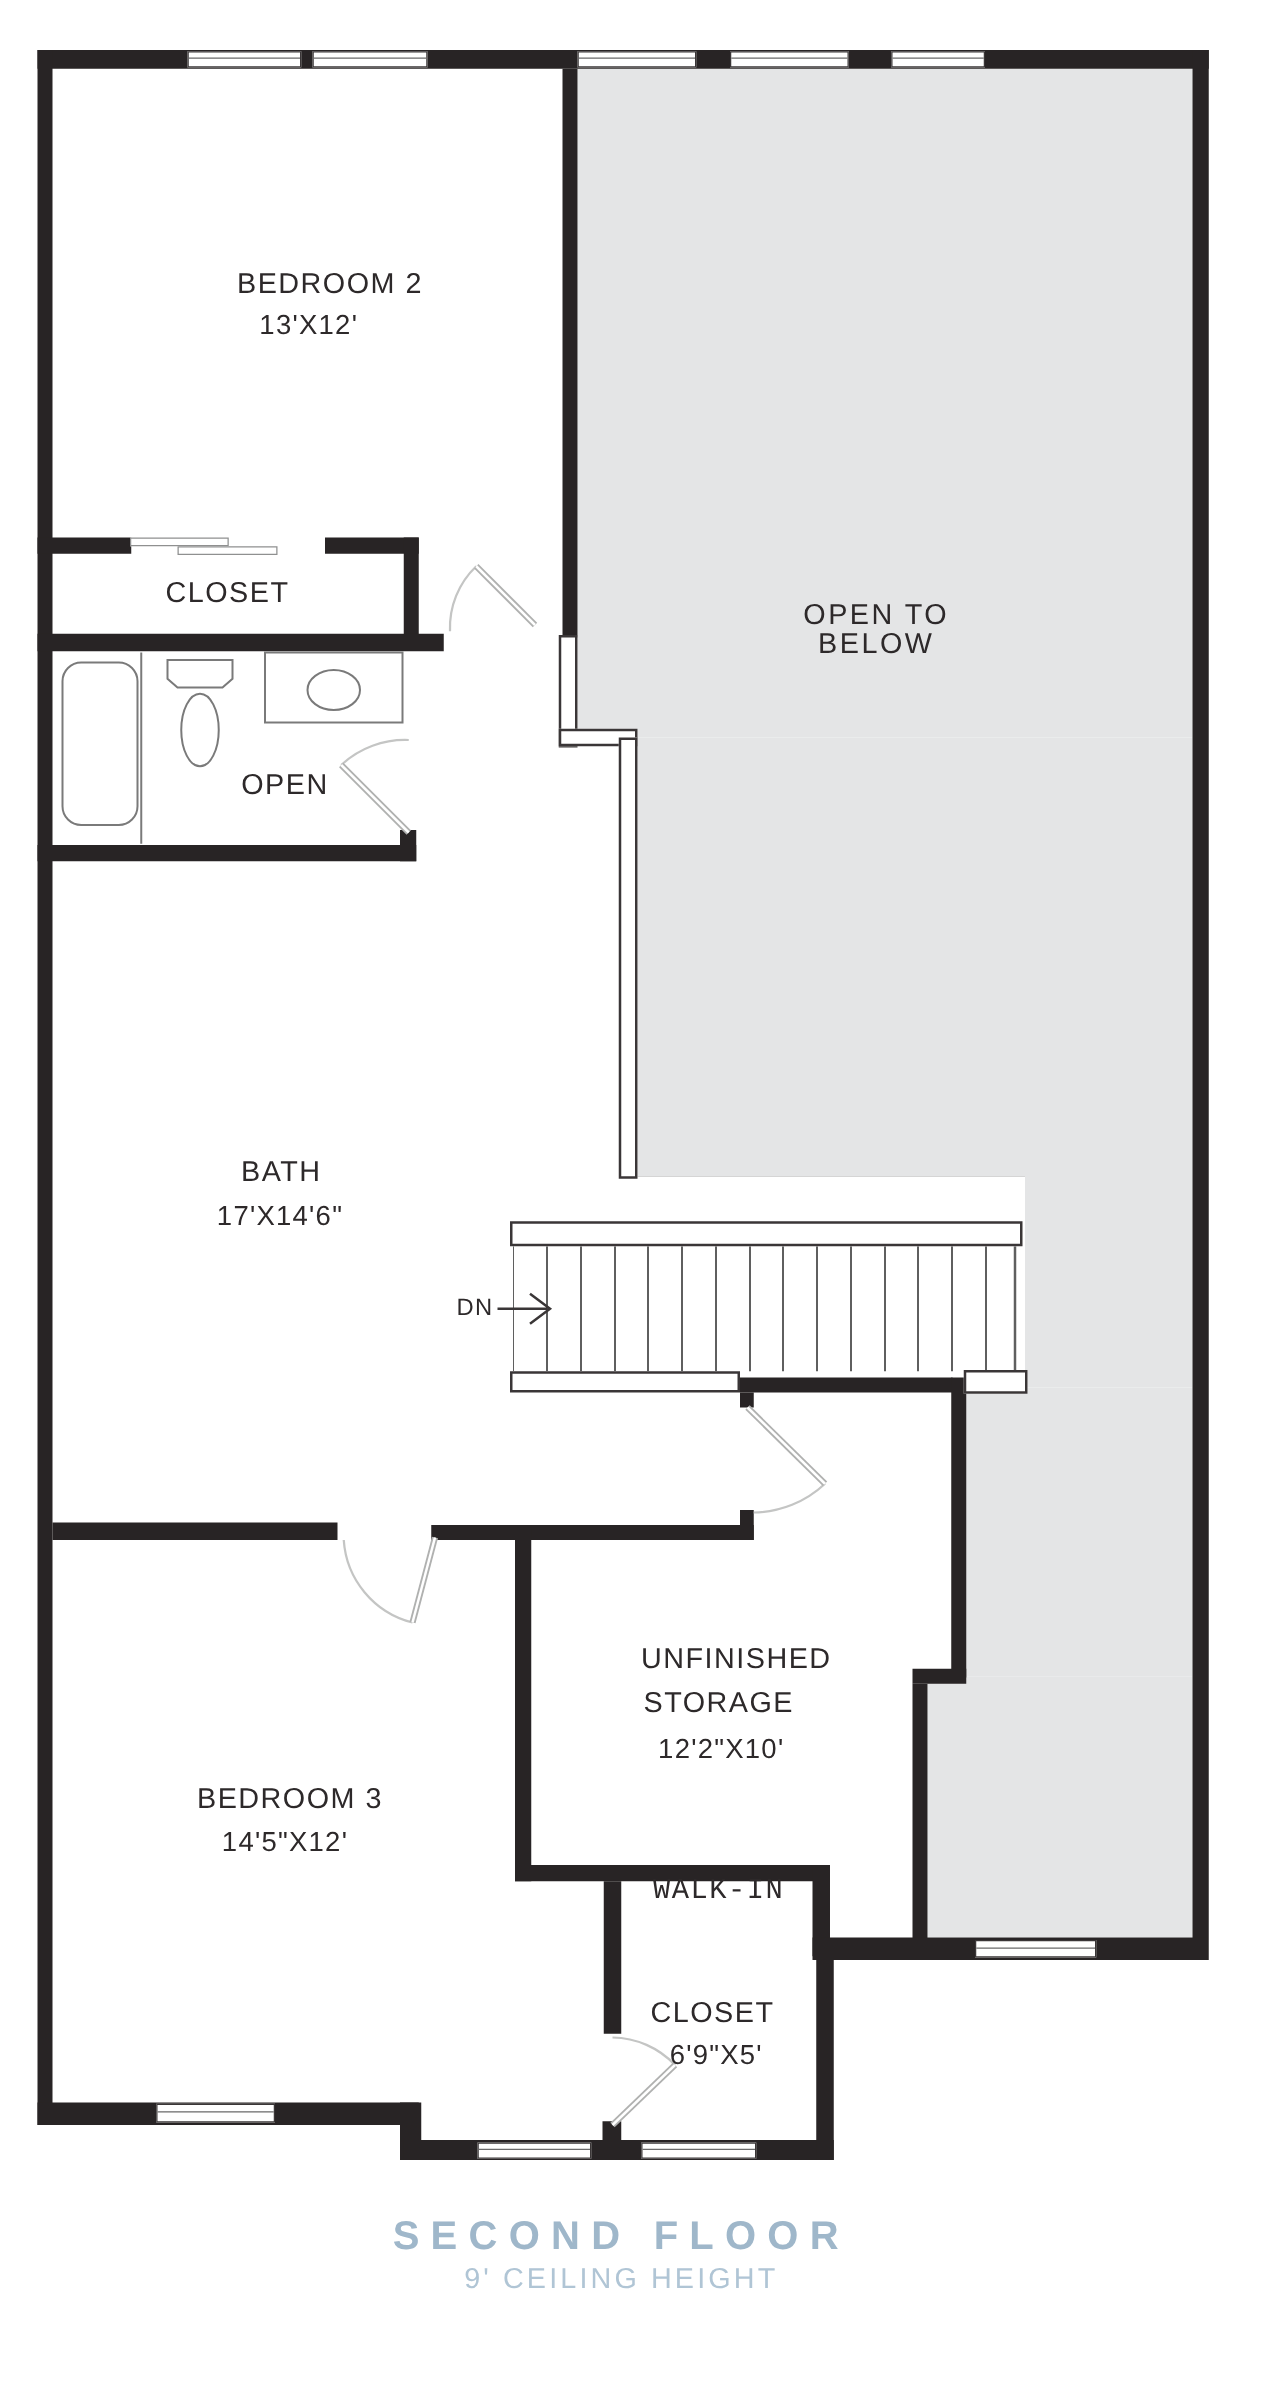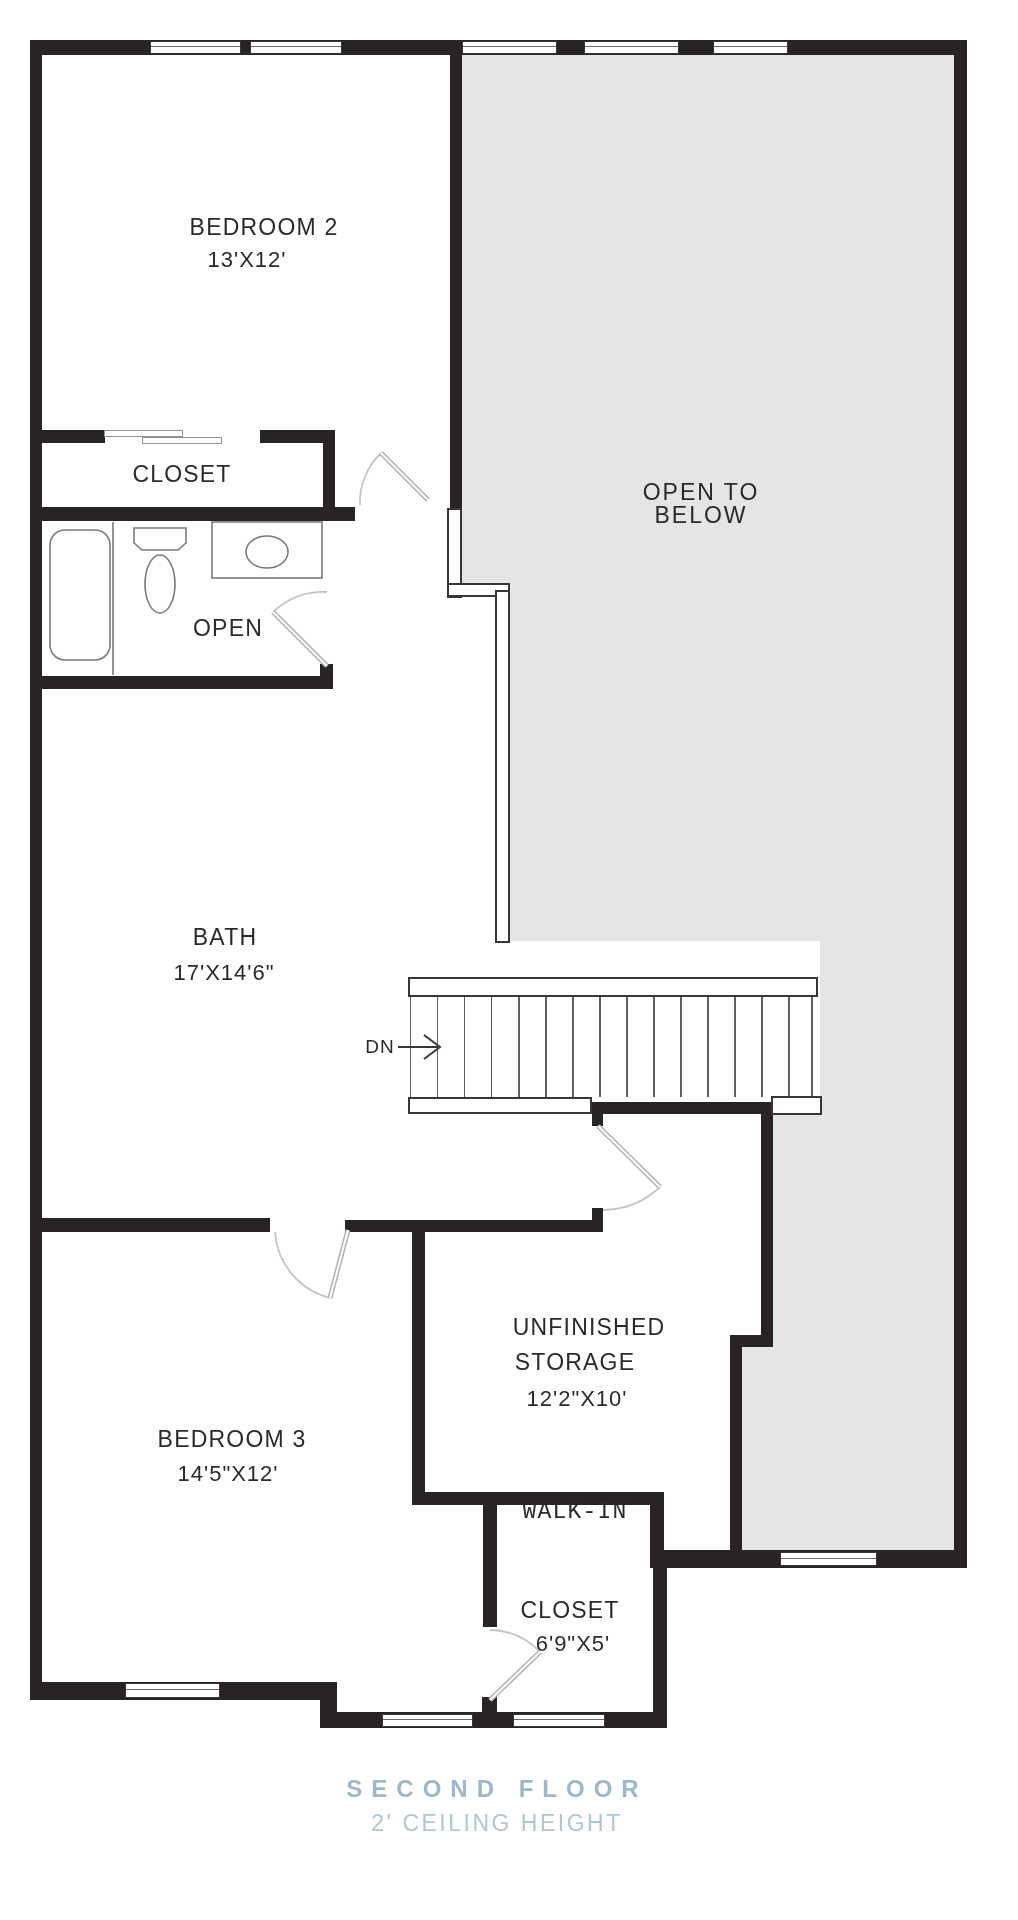--- a/index.html
+++ b/index.html
@@ -17,21 +17,21 @@
   .win::after{content:"";position:absolute;left:0;right:0;top:38%;height:1px;background:#6a6a6a;}
   .slider{position:absolute;background:#fff;border:1.5px solid #8f9090;box-sizing:border-box;}
   .stairbg{position:absolute;background:#fff;}
   .treads{position:absolute;border-right:2px solid #5f5f5f;box-sizing:border-box;
     background:repeating-linear-gradient(90deg,#5f5f5f 0 1.5px,transparent 1.5px 27px);}
   .label{position:absolute;transform:translate(-50%,-50%);white-space:nowrap;
     color:var(--text);font-size:23px;letter-spacing:1.2px;}
   .label.dim{font-size:22px;letter-spacing:1px;}
   .label.small{font-size:19px;letter-spacing:1px;}
   .title{position:absolute;transform:translate(-50%,-50%);white-space:nowrap;
-    color:var(--title);font-size:24px;font-weight:700;letter-spacing:9px;}
+    color:var(--title);font-size:32px;font-weight:700;letter-spacing:9px;}
   .subtitle{position:absolute;transform:translate(-50%,-50%);white-space:nowrap;
     color:var(--subtitle);font-size:23px;font-weight:400;letter-spacing:2.5px;}
   svg.overlay{position:absolute;left:0;top:0;pointer-events:none;}
 </style>
 </head>
 <body>
 
 <div class="plan">
 
   <div id="geom">
@@ -150,15 +150,15 @@
   <div class="label dim" style="left:577px;top:1399px;">12'2"X10'</div>
 
   <div class="label" style="left:232px;top:1439px;">BEDROOM 3</div>
   <div class="label dim" style="left:228px;top:1474px;">14'5"X12'</div>
 
   <div class="label" style="left:575px;top:1512px;font-family:Liberation Mono, monospace;">WALK-IN</div>
   <div class="label" style="left:570px;top:1610px;">CLOSET</div>
   <div class="label dim" style="left:573px;top:1644px;">6'9"X5'</div>
 
   <div class="title" style="left:497px;top:1789px;">SECOND FLOOR</div>
-  <div class="subtitle" style="left:497px;top:1823px;">2' CEILING HEIGHT</div>
+  <div class="subtitle" style="left:497px;top:1823px;">9' CEILING HEIGHT</div>
 
 </div>
 
 </body></html>

